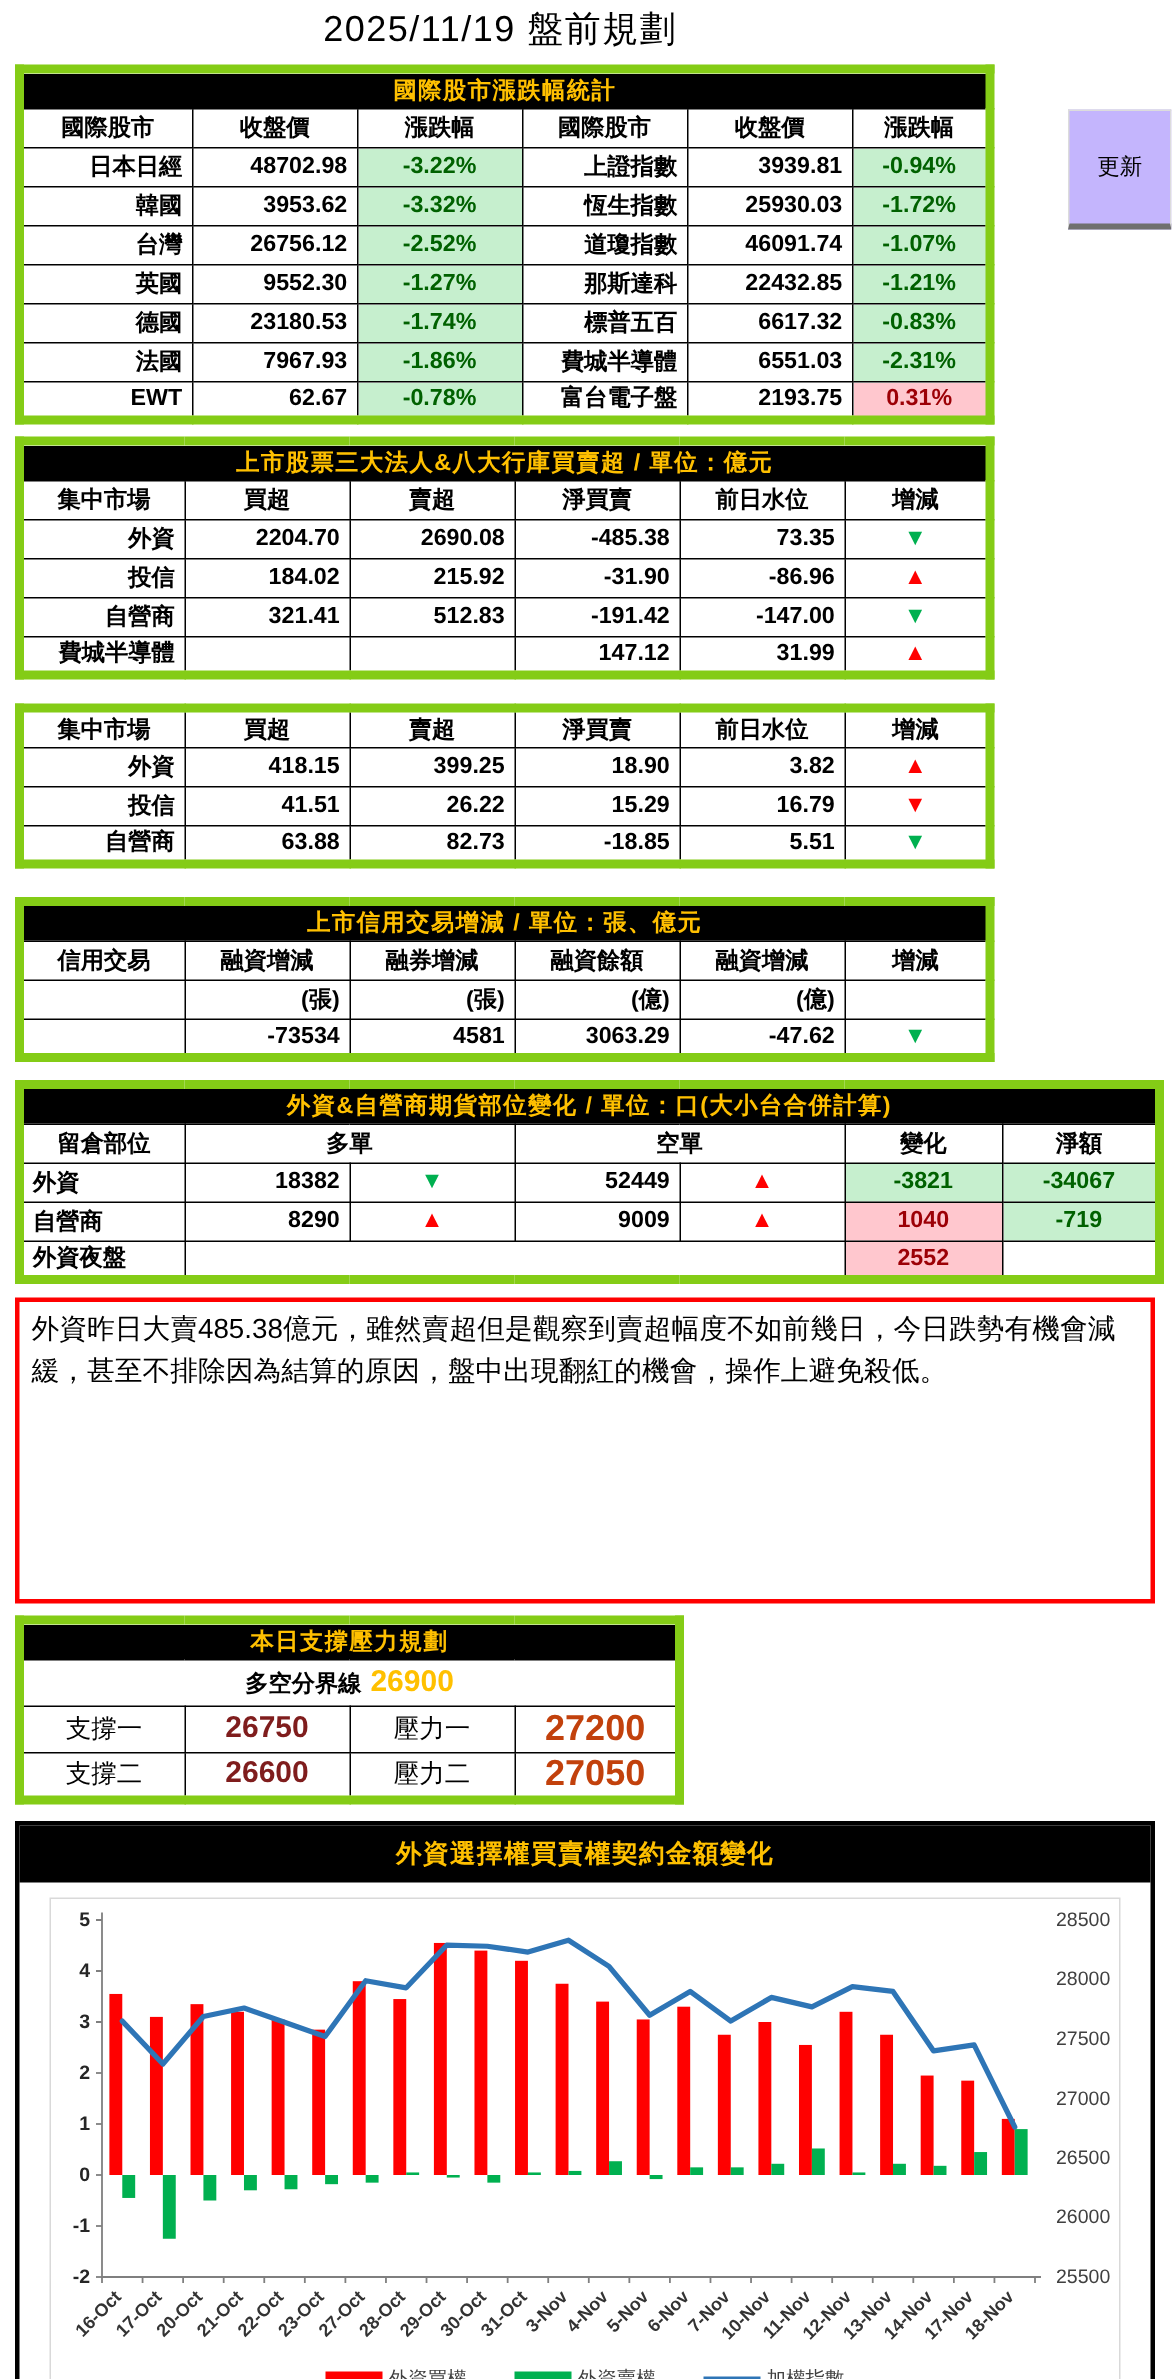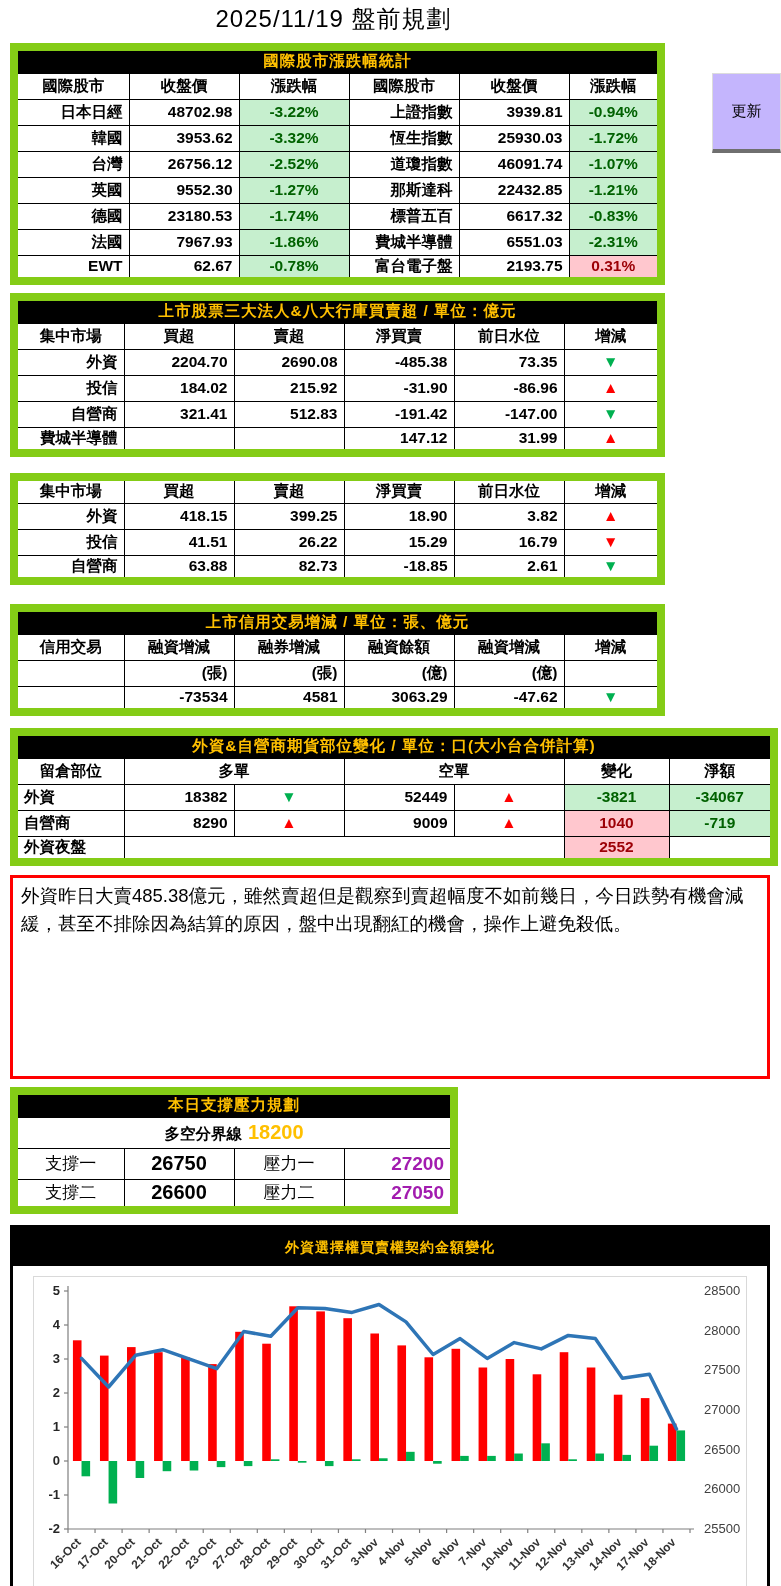--- a/index.html
+++ b/index.html
@@ -8,44 +8,44 @@
        font-family:"Liberation Sans","DejaVu Sans",sans-serif;}
   .page{position:relative;width:781px;padding-top:3px;}
   .main-title{width:647px;margin:0 0 0 10px;text-align:center;font-size:24px;
               font-weight:400;letter-spacing:1px;}
   .update-btn{position:absolute;top:73px;right:0;width:69px;height:80px;
               background:#c4b5fd;border:1px solid #dcdcdc;border-bottom:4px solid #6f6f6f;
               font-size:15px;color:#000;font-family:inherit;cursor:pointer;}
   table.tbl{border-collapse:collapse;margin-left:10px;table-layout:fixed;background:#fff;}
   .tbl td,.tbl th{border:1.6px solid #000;height:26px;padding:0 6px;font-size:15.5px;
                   font-weight:600;white-space:nowrap;overflow:hidden;}
-  .tbl{border:8px solid #84cc16;}
+  .tbl{border:6px solid #84cc16;}
   .band{background:#000;color:#FFC000;text-align:center;font-weight:600;
         font-size:15.5px;letter-spacing:1px;}
   .hdr th{text-align:center;font-weight:600;}
   .num{text-align:right;}
   .c{text-align:right;}
   .lft{text-align:left;}
   .good{background:#C6EFCE;color:#006100;text-align:center;}
   .bad{background:#FFC7CE;color:#9C0006;text-align:center;}
   .ar{text-align:center;font-size:14px;}
   .ar-red{color:#FF0000;}
   .ar-green{color:#00B050;}
   .gap8{margin-top:8px;}  .gap16{margin-top:16px;} .gap19{margin-top:19px;}
   .gap12{margin-top:12px;}
   .note{width:760px;margin:9px 0 0 10px;height:204px;border:3px solid #FF0000;
         padding:4px 8px;font-size:18.5px;line-height:1.5;font-weight:400;}
   .t-levels td{height:31px;}
   .t-levels .lab{text-align:center;font-weight:400;font-size:17px;font-family:Liberation Serif, serif;}
-  .t-levels .sup{color:#000000;font-weight:700;font-size:20px;text-align:center;margin-left:10px;}
-  .t-levels .res{color:#a21caf;font-weight:700;font-size:19px;text-align:right;}
+  .t-levels .sup{color:#7f1d1d;font-weight:700;font-size:20px;text-align:center;margin-left:10px;}
+  .t-levels .res{color:#c2410c;font-weight:700;font-size:24px;text-align:center;}
   .pivot-cell{text-align:center;font-weight:400;font-size:18px;height:30px;}
   .pivot-val{color:#FFC000;font-weight:700;font-size:20px;margin-left:6px;}
   .chartbox{width:760px;margin:11px 0 0 10px;border:3px solid #000;background:#fff;}
-  .chart-title{height:38px;line-height:38px;font-size:14px;}
+  .chart-title{height:38px;line-height:38px;font-size:17px;}
   .chart-inner{margin:10px 20px 16px 20px;border:1px solid #D9D9D9;}
   svg text{font-family:"Liberation Sans","DejaVu Sans",sans-serif;}
   .lbl-left{font-size:13px;font-weight:700;fill:#262626;}
   .lbl-right{font-size:13px;fill:#404040;}
   .lbl-x{font-size:12px;font-weight:600;fill:#333;}
   .lbl-legend{font-size:13px;fill:#404040;}
   .axis{stroke:#7f7f7f;stroke-width:1.2;}
 </style>
 </head>
 <body>
@@ -230,21 +230,21 @@
           <td class="num">26.22</td>
           <td class="num">15.29</td>
           <td class="num">16.79</td>
           <td class="ar"><span class="ar-red">▼</span></td>
         </tr>
         <tr>
           <td class="c">自營商</td>
           <td class="num">63.88</td>
           <td class="num">82.73</td>
           <td class="num">-18.85</td>
-          <td class="num">2.61</td>
+          <td class="num">5.51</td>
           <td class="ar"><span class="ar-green">▼</span></td>
         </tr>
       </tbody>
   </table>
 
   <table class="tbl gap19">
     <colgroup>
         <col style="width:110px">
         <col style="width:110px">
         <col style="width:110px">
@@ -343,21 +343,21 @@
         <col style="width:110px">
         <col style="width:110px">
         <col style="width:110px">
       </colgroup>
     <thead>
       <tr>
           <th colspan="4" class="band">本日支撐壓力規劃</th>
         </tr>
       <tr>
         <td colspan="4" class="pivot-cell">
-          <span>多空分界線</span><span class="pivot-val">18200</span>
+          <span>多空分界線</span><span class="pivot-val">26900</span>
         </td>
       </tr>
     </thead>
     <tbody id="levels-body">
         <tr>
           <td class="lab">支撐一</td>
           <td class="sup">26750</td>
           <td class="lab">壓力一</td>
           <td class="res">27200</td>
         </tr>

